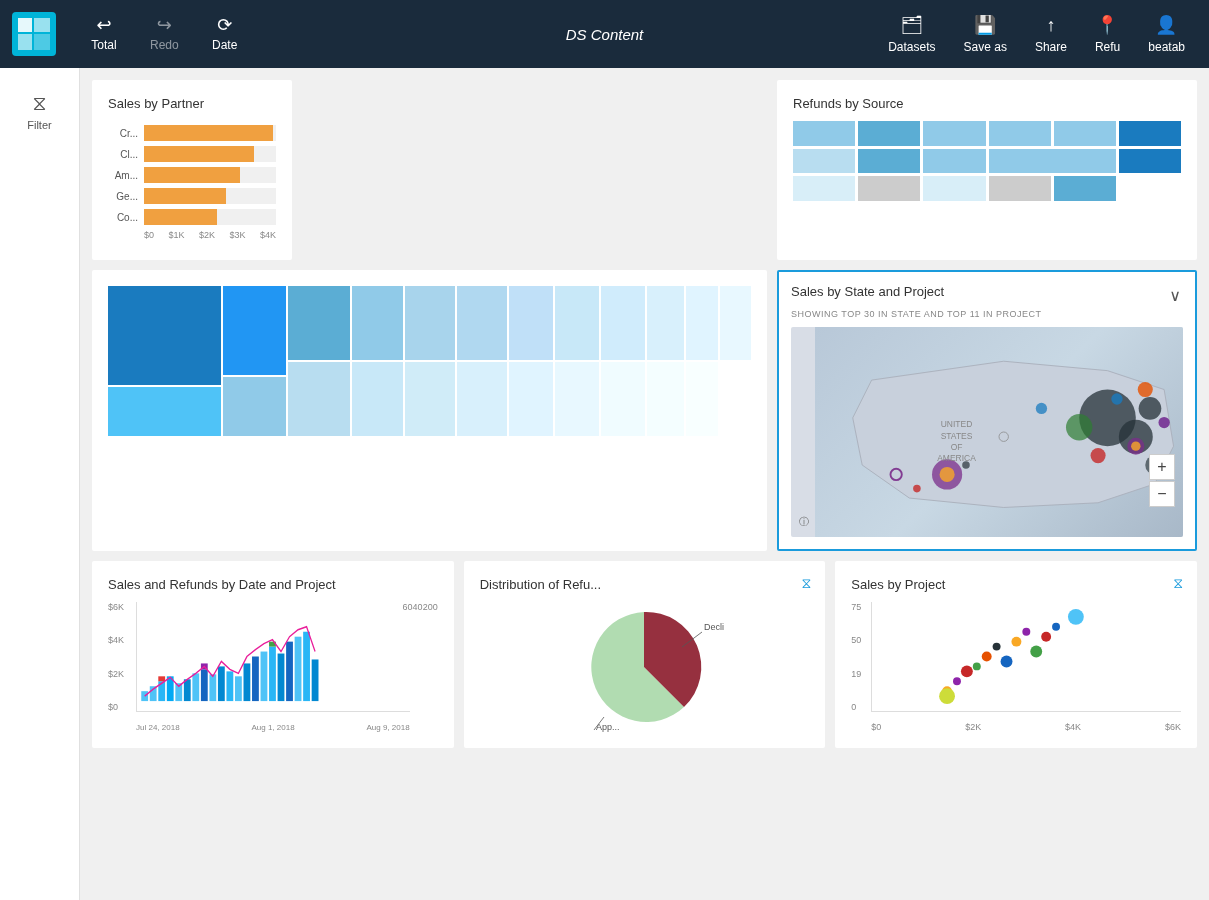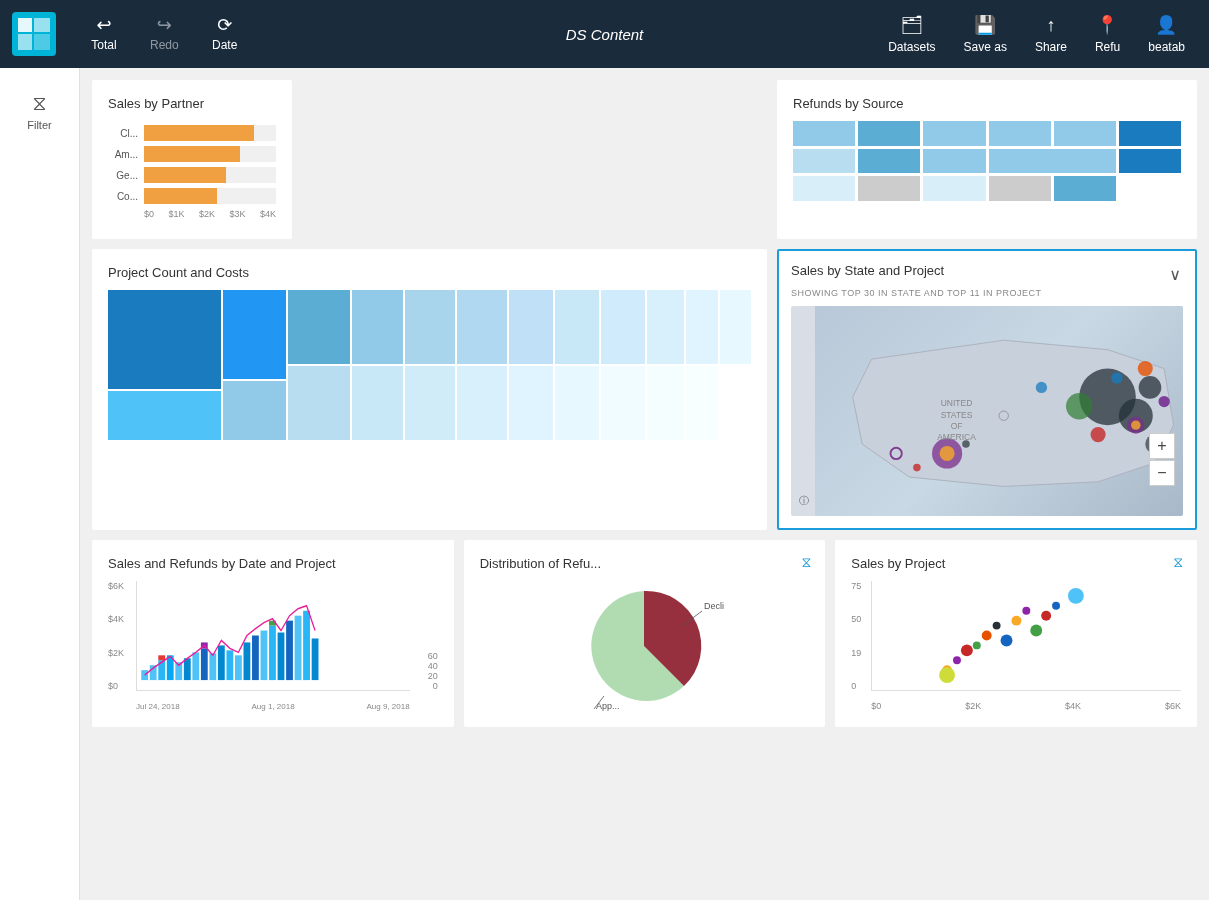--- a/index.html
+++ b/index.html
@@ -163,21 +163,21 @@
       grid-template-columns: 1fr 1fr 1fr;
       gap: 10px;
     }
 
     
     .combo-chart {
       height: 130px;
       position: relative;
     }
     .chart-yaxis { position: absolute; left: 0; top: 0; bottom: 20px; display: flex; flex-direction: column; justify-content: space-between; font-size: 9px; color: #888; }
-    .chart-yaxis2 { position: absolute; right: 0; top: 0; bottom: 20px; display: flex; flex-direction: column; justify-content: flex-end; font-size: 9px; color: #888; text-align: right; }
+    .chart-yaxis2 { position: absolute; right: 0; top: 0; bottom: 20px; display: flex; justify-content: center; font-size: 9px; color: #888; text-align: right; }
     .chart-area { position: absolute; left: 28px; right: 28px; top: 0; bottom: 20px; border-bottom: 1px solid #ddd; border-left: 1px solid #ddd; overflow: hidden; }
     .chart-xaxis { position: absolute; bottom: 0; left: 28px; right: 28px; display: flex; justify-content: space-between; font-size: 8px; color: #888; }
 
     
     .pie-area { display: flex; flex-direction: column; align-items: center; }
 
     
     .scatter-area { position: relative; height: 130px; }
     .scatter-yaxis { position: absolute; left: 0; top: 0; bottom: 20px; display: flex; flex-direction: column; justify-content: space-between; font-size: 9px; color: #888; }
     .scatter-xaxis { position: absolute; bottom: 0; left: 20px; right: 0; display: flex; justify-content: space-between; font-size: 9px; color: #888; }
@@ -249,20 +249,26 @@
   <div class="main">
 
     <div style="display:grid; grid-template-columns: 1fr 420px; gap:10px; margin-bottom:10px;">
 
       <div style="display:grid; grid-template-columns: 200px 1fr; gap:10px;">
 
 
         <div class="card">
           <div class="card-title">Sales by Partner</div>
           <div class="bar-chart">
+            <div class="bar-row">
+              <span class="bar-label">Cr...</span>
+              <div class="bar-track">
+                  <div class="bar-fill" style="width:98%"></div>
+                </div>
+            </div>
             <div class="bar-row">
               <span class="bar-label">Cl...</span>
               <div class="bar-track">
                   <div class="bar-fill" style="width:83%"></div>
                 </div>
             </div>
             <div class="bar-row">
               <span class="bar-label">Am...</span>
               <div class="bar-track">
                   <div class="bar-fill" style="width:73%"></div>
@@ -311,21 +317,20 @@
           <div style="background:#d8eef8; grid-column:span 1;"></div>
           <div style="background:#ccc; grid-column:span 1;"></div>
           <div style="background:#5badd4; grid-column:span 1;"></div>
         </div>
       </div>
     </div>
 
     <div style="display:grid; grid-template-columns: 1fr 420px; gap:10px; margin-bottom:10px;">
 
       <div class="card">
-        <div class="card-title">Project Count and Costs</div>
         <div style="display:flex; gap:2px; height:150px;">
 
           <div style="display:flex; flex-direction:column; gap:2px; width:18%;">
             <div style="background:#1a7bbf; flex:2;"></div>
             <div style="background:#4fc3f7; flex:1;"></div>
           </div>
 
           <div style="display:flex; flex-direction:column; gap:2px; width:10%;">
             <div style="background:#2196f3; flex:1.2;"></div>
             <div style="background:#90cae8; flex:0.8;"></div>

